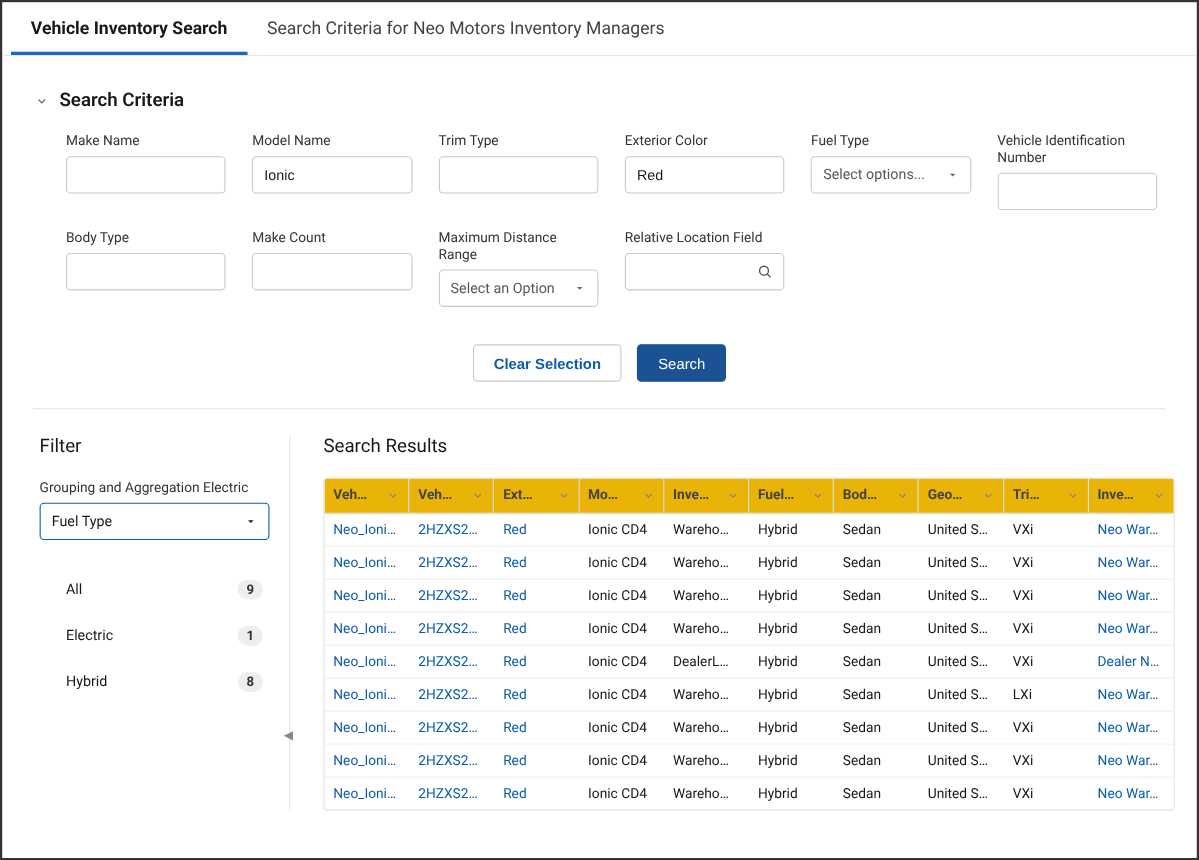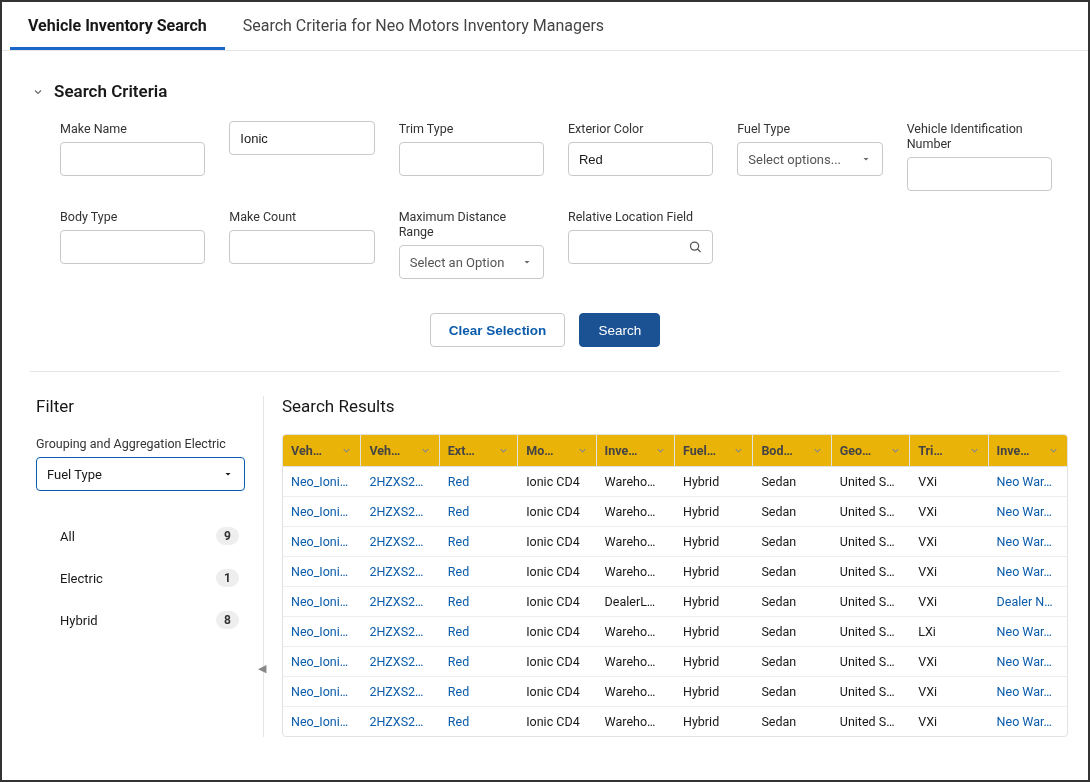--- a/index.html
+++ b/index.html
@@ -104,20 +104,21 @@
   .btn.primary {
     background: #1b5294;
     color: #fff;
     border-color: #1b5294;
   }
   .divider { border-top: 1px solid #e5e5e5; margin: 0 28px; }
   .lower {
     display: flex;
     padding-top: 24px;
     position: relative;
+    gap: 12px;
   }
   .filter-col {
     width: 262px;
     padding: 0 18px 0 34px;
     border-right: 1px solid #e5e5e5;
   }
   .filter-col h3 { font-size: 17px; font-weight: 400; margin-bottom: 20px; }
   .filter-col .glabel { font-size: 12.5px; color: #333; margin-bottom: 6px; }
   .group-select {
     border: 1.5px solid #0b5cab;
@@ -214,20 +215,21 @@
   </span>
   <h2>Search Criteria</h2>
 </div>
 
 <div class="form-grid">
   <div class="field">
     <label>Make Name</label>
     <input class="input" value="" style="">
   </div>
   <div class="field">
+    <label>Model Name</label>
     <input class="input" value="Ionic" style="">
   </div>
   <div class="field">
     <label>Trim Type</label>
     <input class="input" value="" style="">
   </div>
   <div class="field">
     <label>Exterior Color</label>
     <input class="input" value="Red" style="">
   </div>

